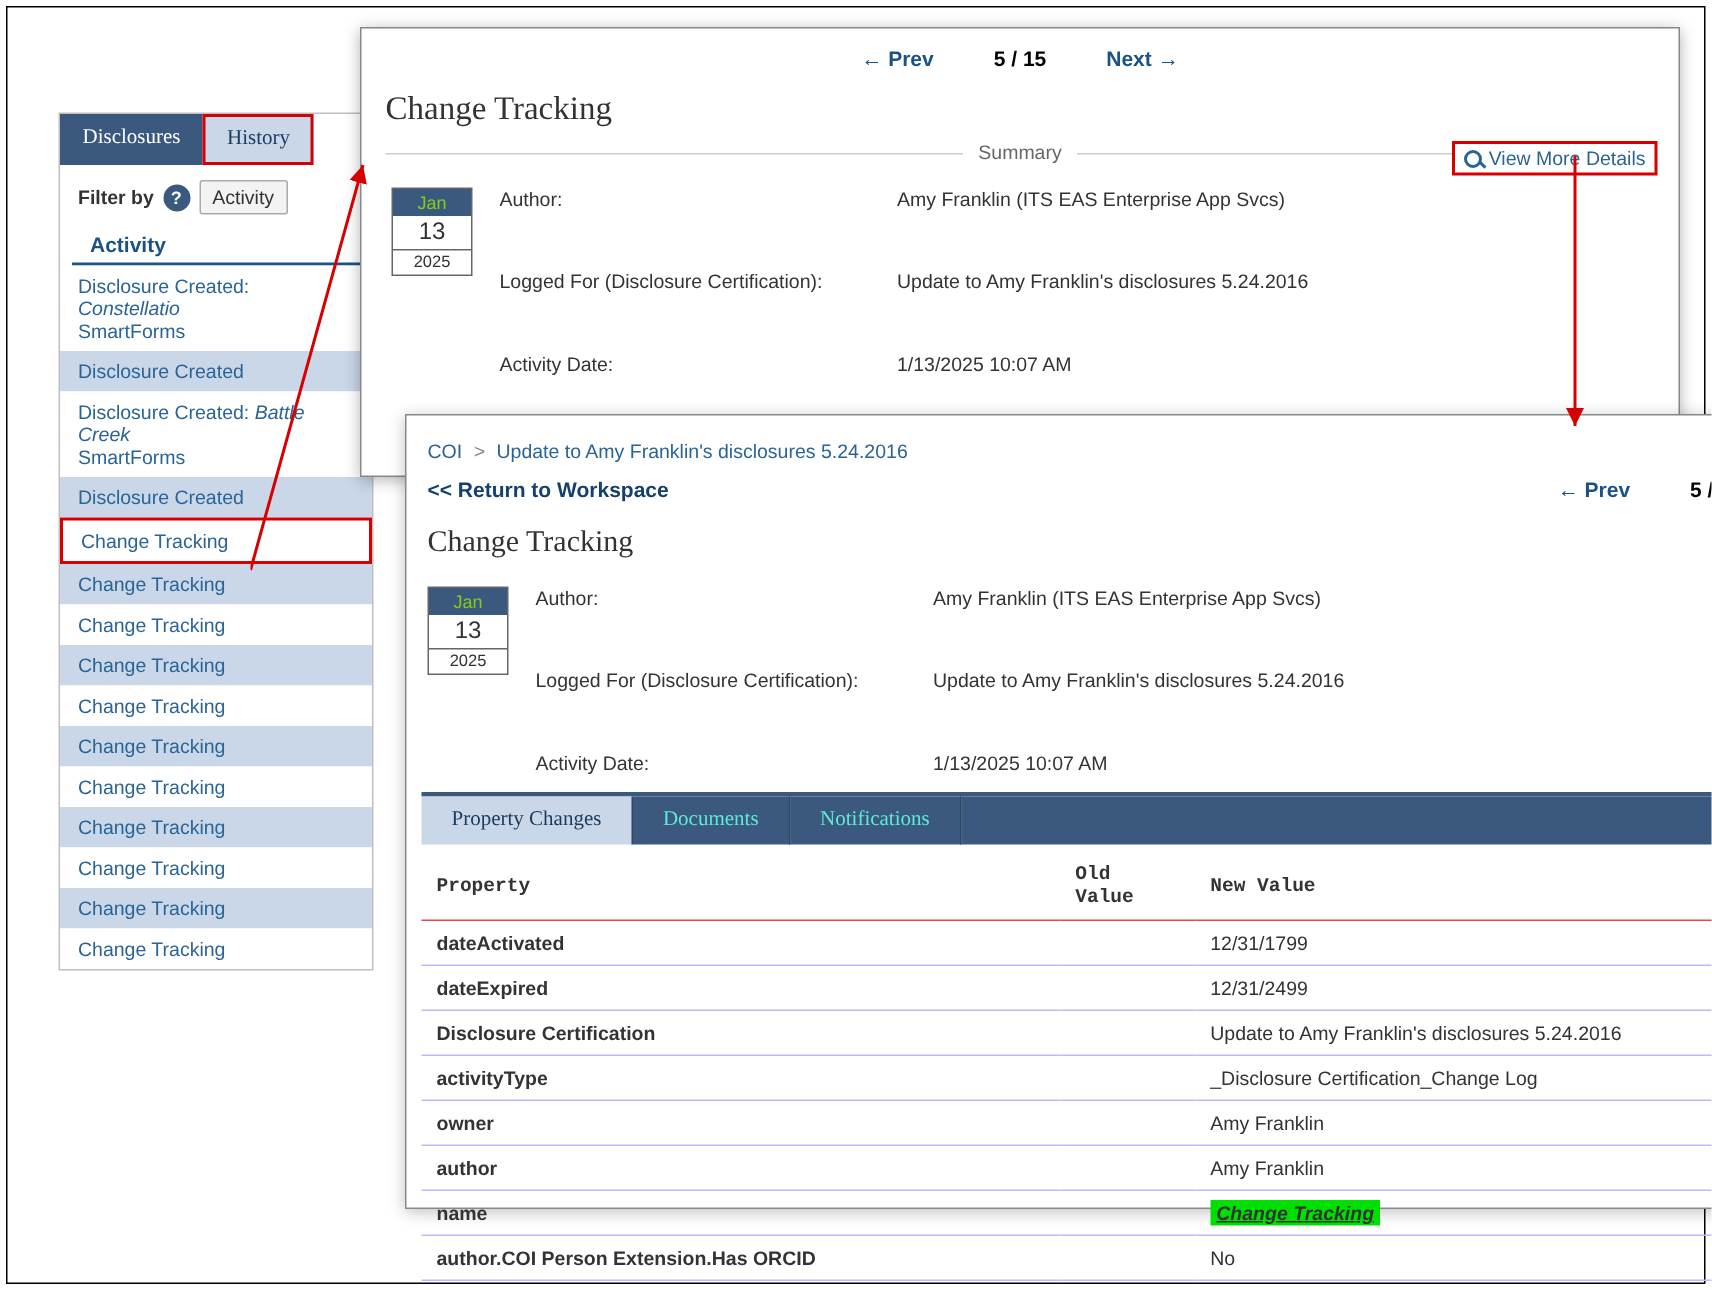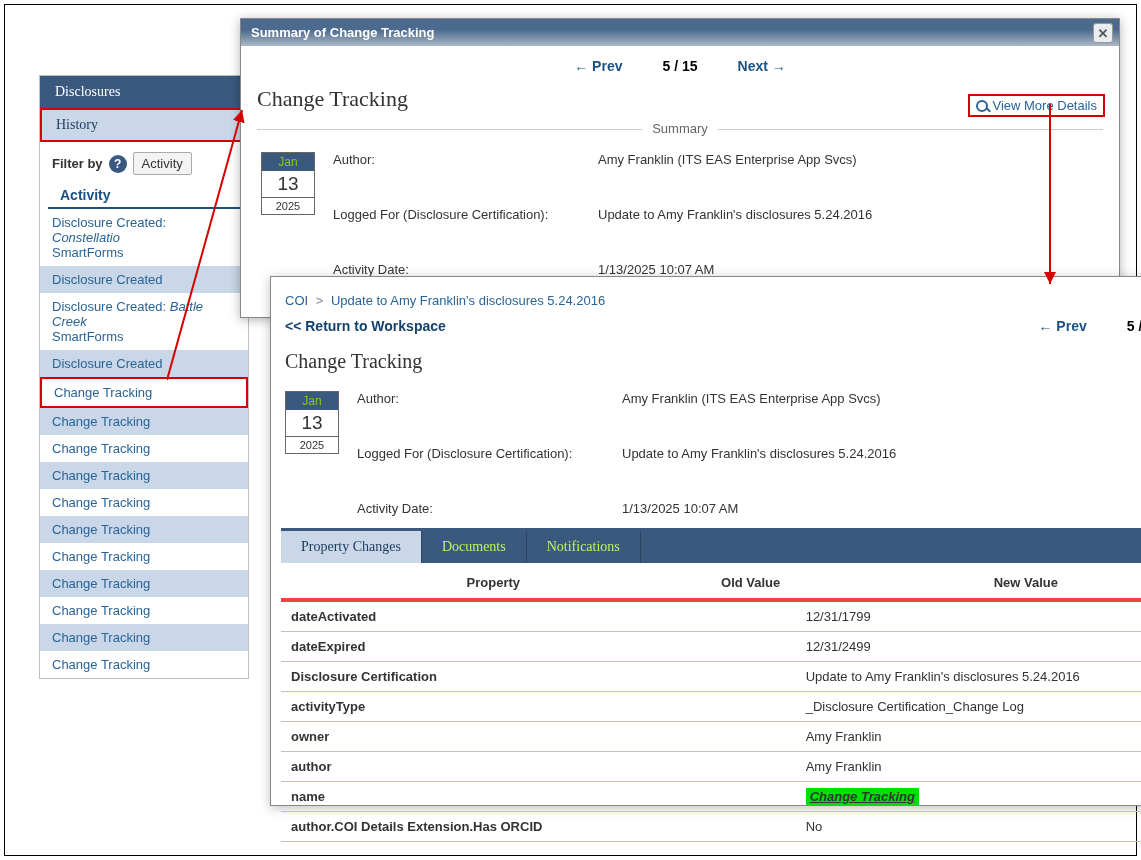--- a/index.html
+++ b/index.html
@@ -26,21 +26,20 @@
     position: absolute;
     left: 39px;
     top: 75px;
     width: 210px;
     border: 1px solid #bfbfbf;
     background: #fff;
   }
   .tabs-row {
     display: flex;
     background: #fff;
-    flex-direction: column;
   }
   .main-tab {
     padding: 7px 14px;
     font-family: Georgia, serif;
     font-size: 14px;
     background: #3b597f;
     color: #fff;
     cursor: pointer;
     border: 1px solid #3b597f;
   }
@@ -194,21 +193,21 @@
     font-size: 13px;
     color: #666;
   }
   .detail-row { display: flex; align-items: flex-start; gap: 18px; padding: 4px 0 0 4px; }
   .date-badge {
     width: 54px;
     border: 1px solid #666;
     text-align: center;
   }
   .date-badge .mon { background: #3b597f; color: #84cc16; font-size: 12px; padding: 2px 0; }
-  .date-badge .day { font-size: 19px; padding: 2px 0; color: #333; }
+  .date-badge .day { font-size: 16px; padding: 2px 0; color: #333; }
   .date-badge .yr { font-size: 11px; padding: 2px 0; color: #333; border-top: 1px solid #666; }
   .meta-grid {
     display: grid;
     grid-template-columns: 225px auto;
     column-gap: 10px;
     row-gap: 4px;
     font-size: 13px;
     gap: 40px;
   }
   .meta-grid .lab { color: #333; }
@@ -243,35 +242,36 @@
   .ct-title2 { font-family: Georgia, serif; font-size: 20px; color: #333; margin: 6px 4px 14px 4px; }
   .sub-tabs {
     display: flex;
     border-top: 3px solid #3b597f;
   }
   .sub-tab {
     padding: 8px 20px;
     font-family: Georgia, serif;
     font-size: 14px;
     background: #3b597f;
-    color: #bef264;
+    color: #5eead4;
     cursor: pointer;
     border-right: 1px solid #2c4560;
   }
   .sub-tab.active {
     background: #c9d7e8;
     color: #1a3a5e;
   }
   .sub-tab-fill { flex: 1; background: #3b597f; }
   .prop-table { width: 100%; border-collapse: collapse; margin-top: 4px; font-size: 13px; }
   .prop-table th {
-    text-align: center;
+    text-align: left;
     font-weight: bold;
     padding: 8px 10px;
-    border-bottom: 4px solid #ef4444;
+    border-bottom: 1px solid #ef4444;
+    font-family: Liberation Mono, monospace;
   }
   .prop-table td {
     padding: 7px 10px;
     border-bottom: 1px solid #c4b5fd;
   }
   .prop-table td.prop { font-weight: bold; }
   .hl-green {
     background: #00e000;
     font-weight: bold;
     font-style: italic;
@@ -320,24 +320,20 @@
       <div class="activity-item alt">Change Tracking</div>
       <div class="activity-item plain">Change Tracking</div>
       <div class="activity-item alt">Change Tracking</div>
       <div class="activity-item plain">Change Tracking</div>
       <div class="activity-item alt">Change Tracking</div>
       <div class="activity-item plain">Change Tracking</div>
     </div>
 </div>
 
 <div class="modal">
-  <div class="modal-titlebar">
-    <span>Summary of Change Tracking</span>
-    <div class="modal-close">✕</div>
-  </div>
   <div class="modal-body">
     <div class="pager-row">
       <span class="pager-link">← Prev</span>
       <span class="pager-count">5 / 15</span>
       <span class="pager-link">Next →</span>
     </div>
     <div class="view-more">
       <span class="magnify-icon"></span>
       <span>View More Details</span>
     </div>
@@ -436,21 +432,21 @@
           <td class="prop">author</td>
           <td></td>
           <td>Amy Franklin</td>
         </tr>
         <tr>
           <td class="prop">name</td>
           <td></td>
           <td><span class="hl-green">Change Tracking</span></td>
         </tr>
         <tr>
-          <td class="prop">author.COI Details Extension.Has ORCID</td>
+          <td class="prop">author.COI Person Extension.Has ORCID</td>
           <td></td>
           <td>No</td>
         </tr>
       </tbody>
   </table>
 </div>
 
 <svg class="arrow1" width="100" height="290">
   <defs>
       <marker id="ah1" markerWidth="8" markerHeight="8" refX="6" refY="3" orient="auto">

